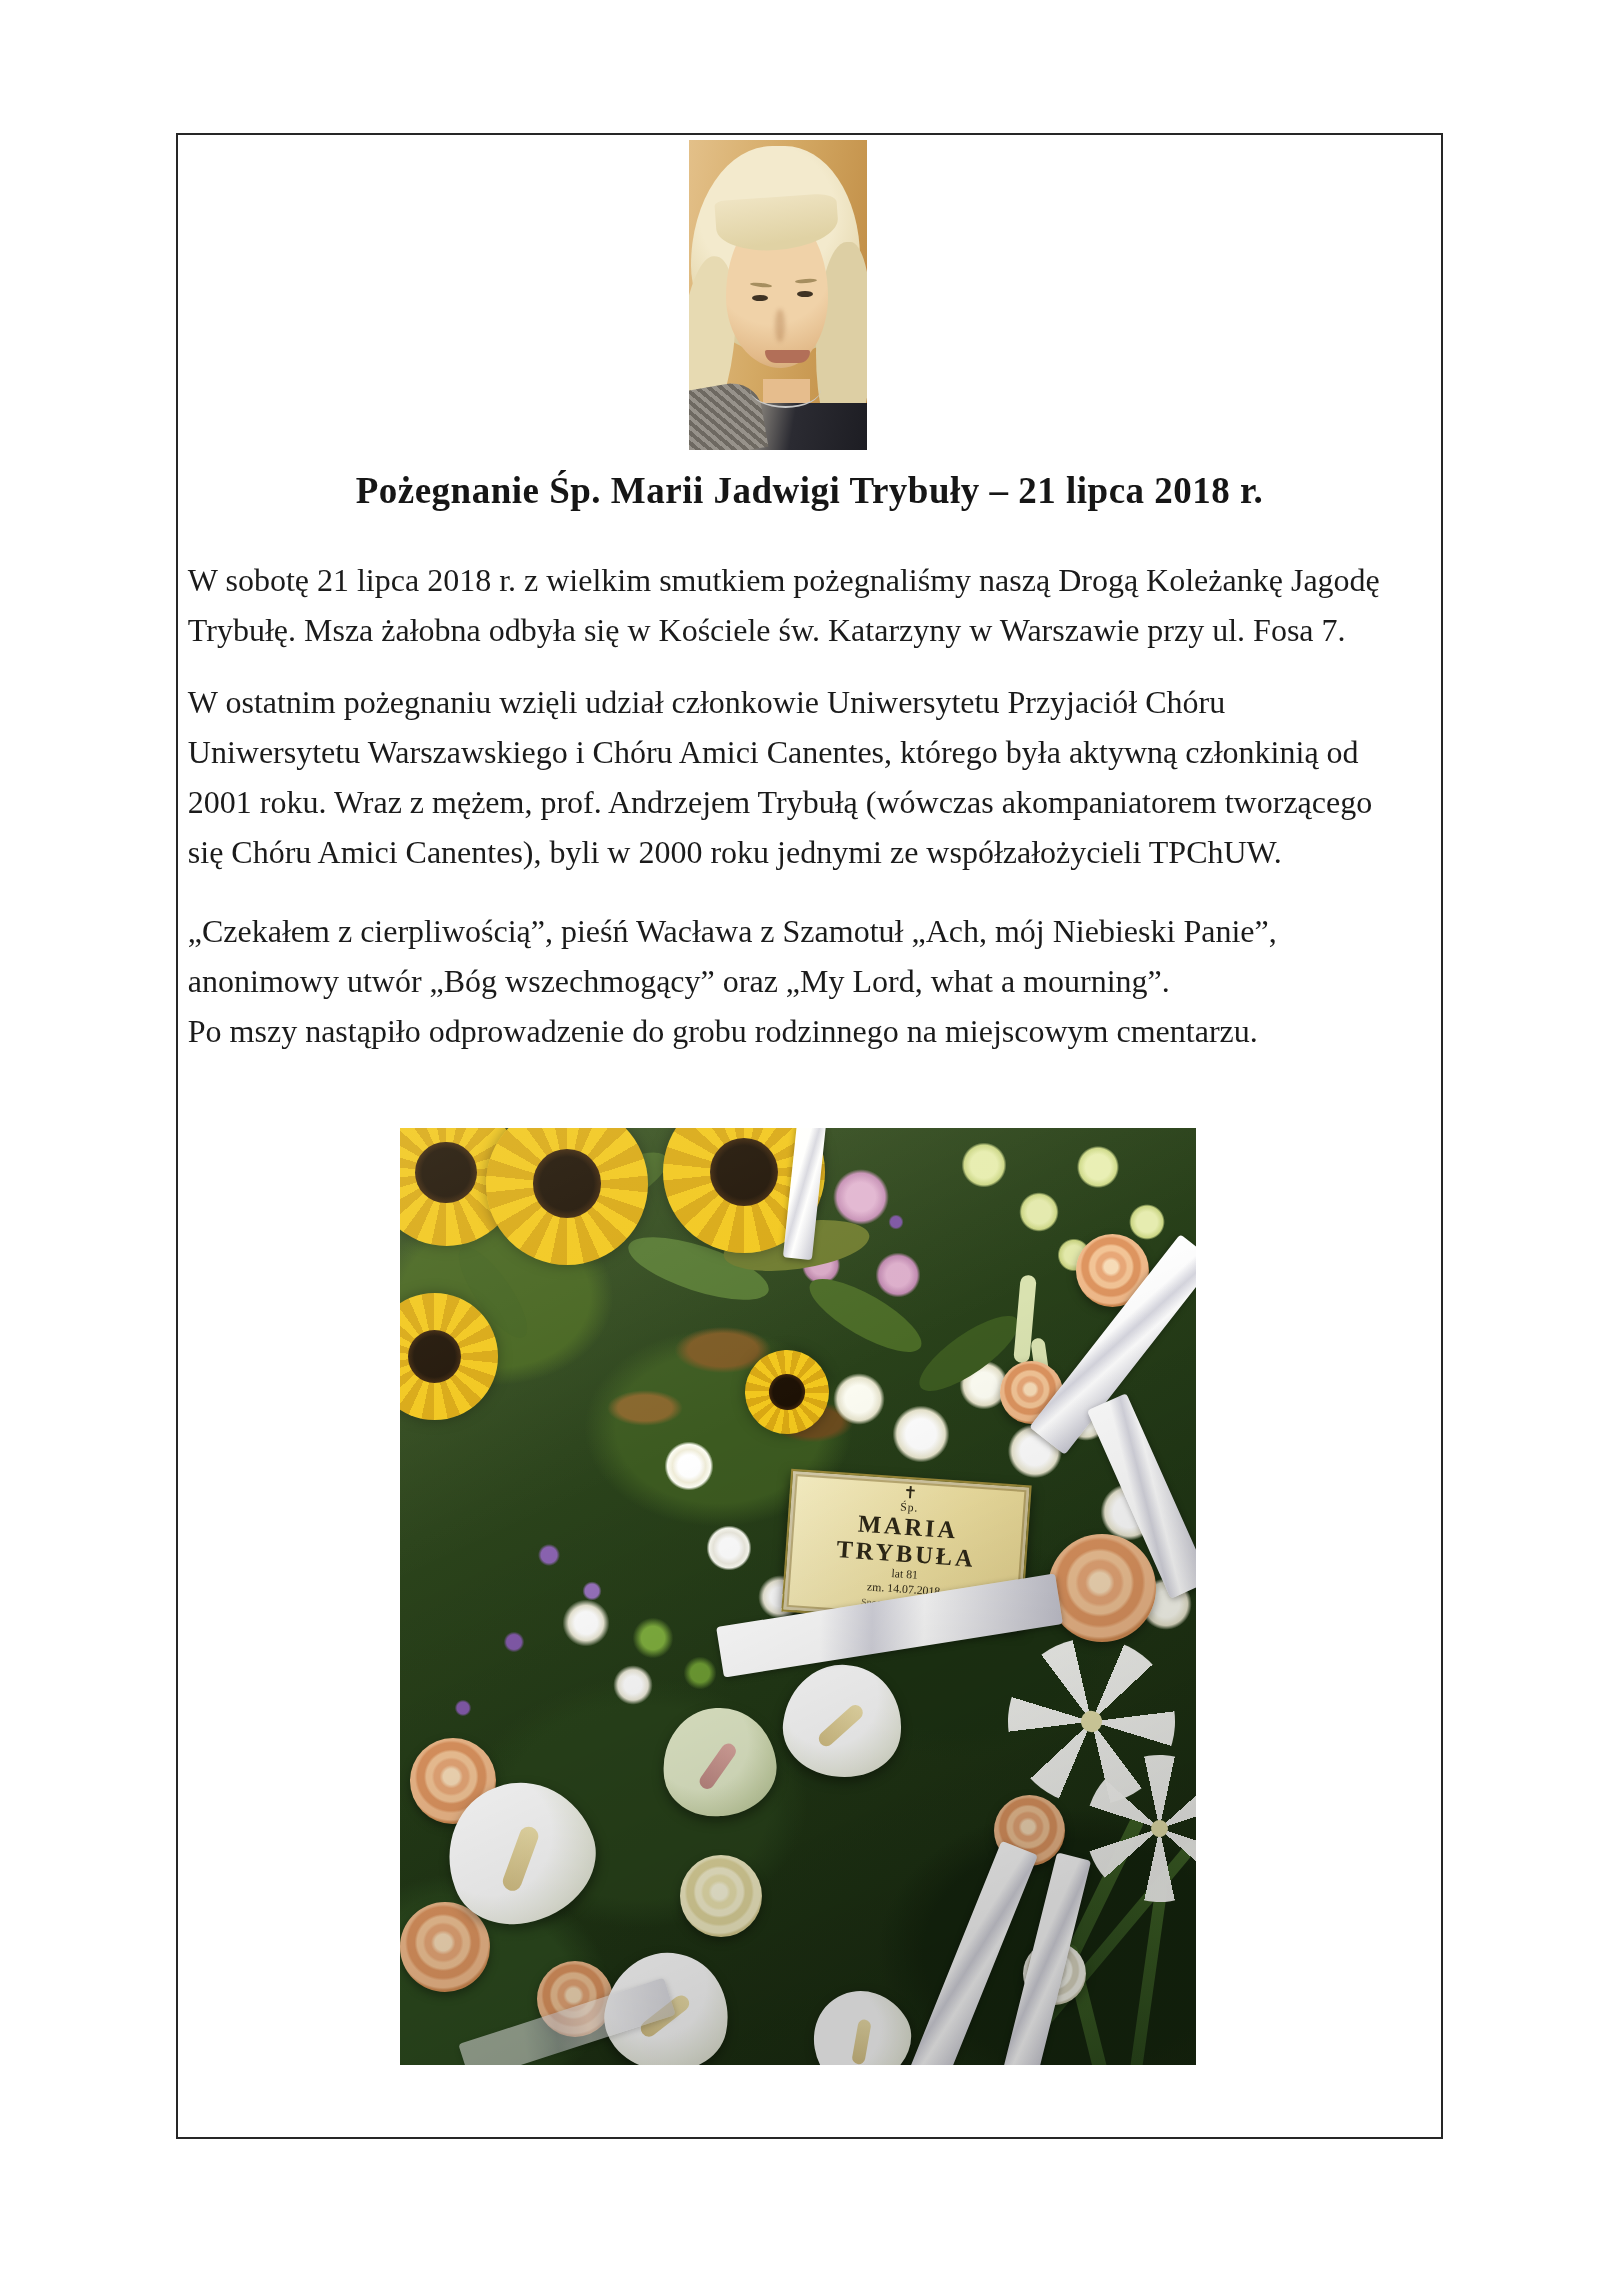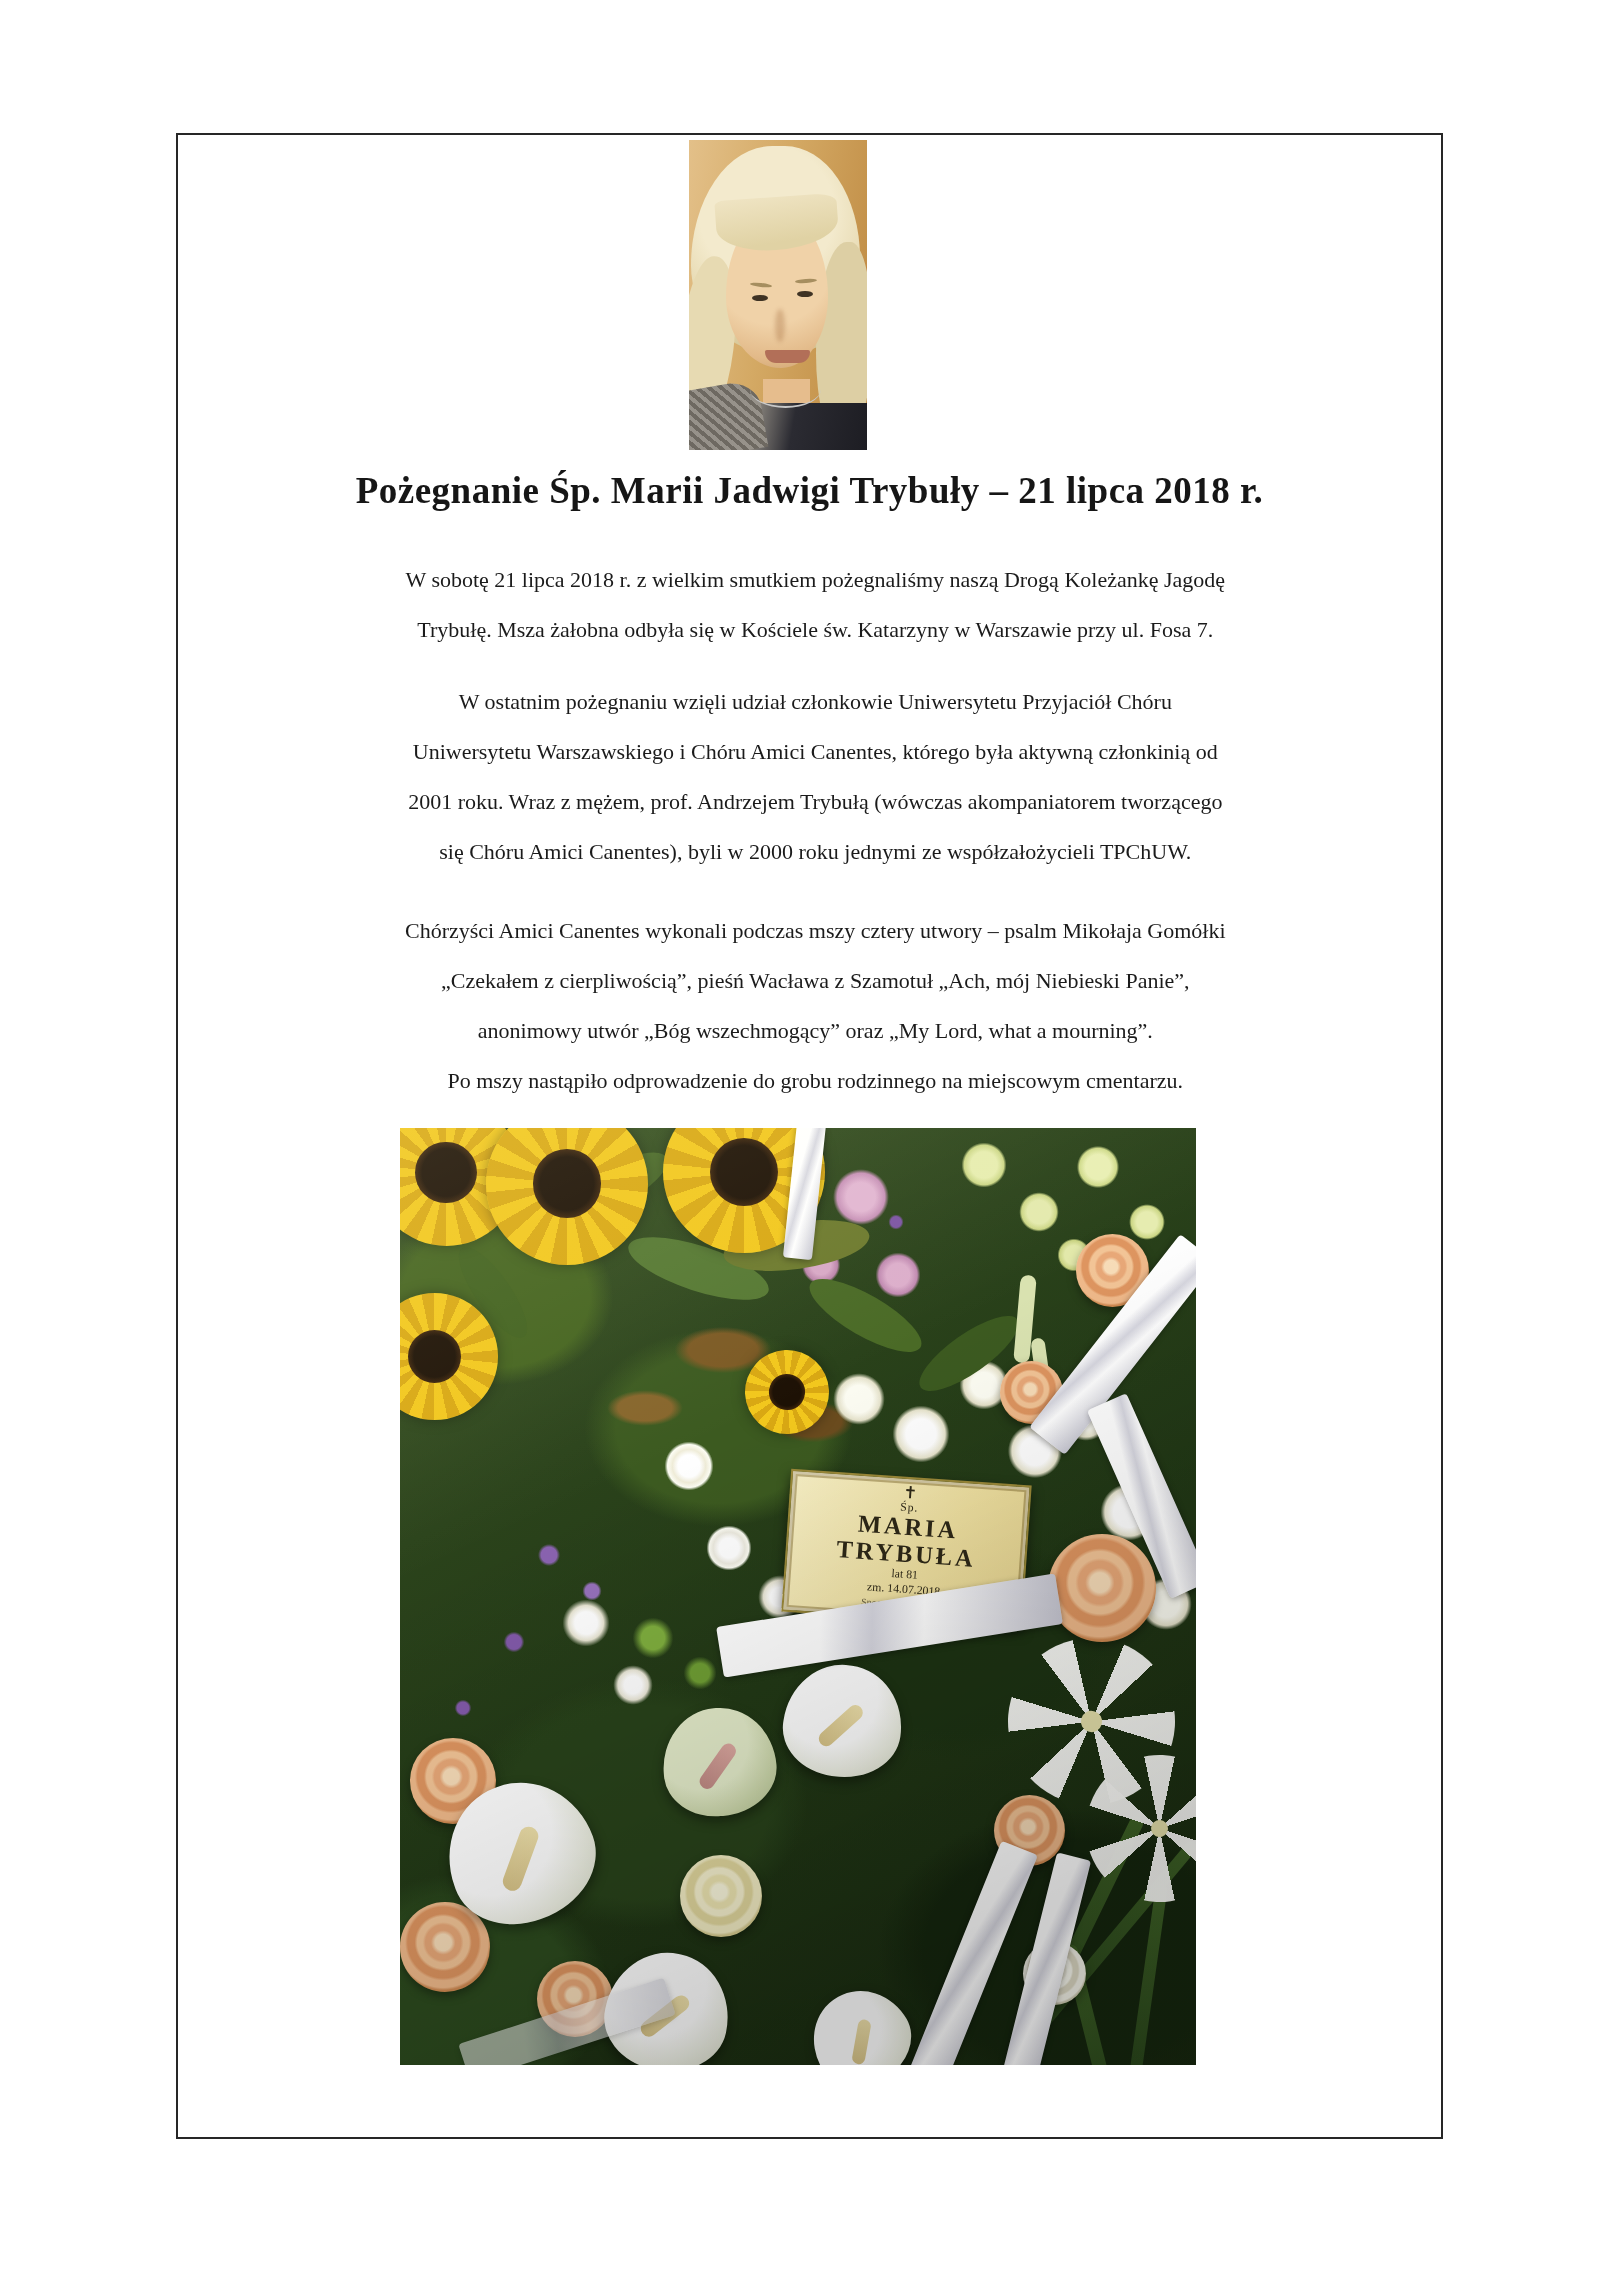--- a/index.html
+++ b/index.html
@@ -32,21 +32,21 @@
   .pt-neck{left:74px;top:239px;width:47px;height:43px;background:#e6bd8d;}
   .pt-shoulders{left:0;top:263px;width:178px;height:47px;background:linear-gradient(100deg,#8d8880 0 36%,#2b2b32 58%,#1d1d23 100%);}
   .pt-scarf{left:-5.9px;top:245px;width:80px;height:69px;border-radius:9.8px 40% 0 0;background:repeating-linear-gradient(50deg,#97928a 0 3.9px,#6e6961 3.9px 7.8px);transform:rotate(-10deg);}
   .pt-necklace{left:61px;top:231px;width:71px;height:35px;border-radius:50%;border-bottom:2px solid #c9c9c9;}
 
   
   .title{
     position:absolute;left:0;width:100%;top:334px;margin:0;
     text-align:center;font-size:37px;font-weight:bold;color:#161616;letter-spacing:0.5px;
   }
-  .para{position:absolute;left:9.8px;width:1255px;font-size:22px;line-height:50px;color:#1b1b1b;text-align:center;}
+  .para{position:absolute;left:9.8px;width:1255px;font-size:32px;line-height:50px;color:#1b1b1b;}
   .para .ln{display:block;white-space:nowrap;}
   .p1{top:420px;}
   .p2{top:542px;}
   .p3{top:771px;}
 
   
   .flowers{
     position:absolute;left:222px;top:993px;width:796px;height:937px;overflow:hidden;
     background-color:#203617;
     background-image:
@@ -163,21 +163,20 @@
       <span class="ln">W sobotę 21 lipca 2018 r. z wielkim smutkiem pożegnaliśmy naszą Drogą Koleżankę Jagodę</span>
       <span class="ln">Trybułę. Msza żałobna odbyła się w Kościele św. Katarzyny w Warszawie przy ul. Fosa 7.</span>
     </div>
     <div class="para p2">
       <span class="ln">W ostatnim pożegnaniu wzięli udział członkowie Uniwersytetu Przyjaciół Chóru</span>
       <span class="ln">Uniwersytetu Warszawskiego i Chóru Amici Canentes, którego była aktywną członkinią od</span>
       <span class="ln">2001 roku. Wraz z mężem, prof. Andrzejem Trybułą (wówczas akompaniatorem tworzącego</span>
       <span class="ln">się Chóru Amici Canentes), byli w 2000 roku jednymi ze współzałożycieli TPChUW.</span>
     </div>
     <div class="para p3">
-      <span class="ln">Chórzyści Amici Canentes wykonali podczas mszy cztery utwory – psalm Mikołaja Gomółki</span>
       <span class="ln">„Czekałem z cierpliwością”, pieśń Wacława z Szamotuł „Ach, mój Niebieski Panie”,</span>
       <span class="ln">anonimowy utwór „Bóg wszechmogący” oraz „My Lord, what a mourning”.</span>
       <span class="ln">Po mszy nastąpiło odprowadzenie do grobu rodzinnego na miejscowym cmentarzu.</span>
     </div>
 
     <div class="flowers">
 
       <div class="fl leaf" style="left:147px;top:39px;width:127px;height:41px;background:#4c6d2a;transform:rotate(-28deg);"></div>
       <div class="fl leaf" style="left:225px;top:118px;width:147px;height:45px;background:#557832;transform:rotate(18deg);"></div>
       <div class="fl leaf" style="left:39px;top:147px;width:108px;height:35px;background:#42621f;transform:rotate(55deg);"></div>

